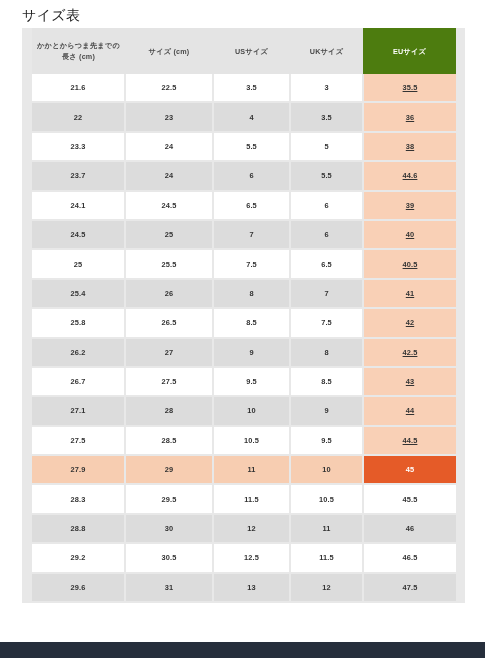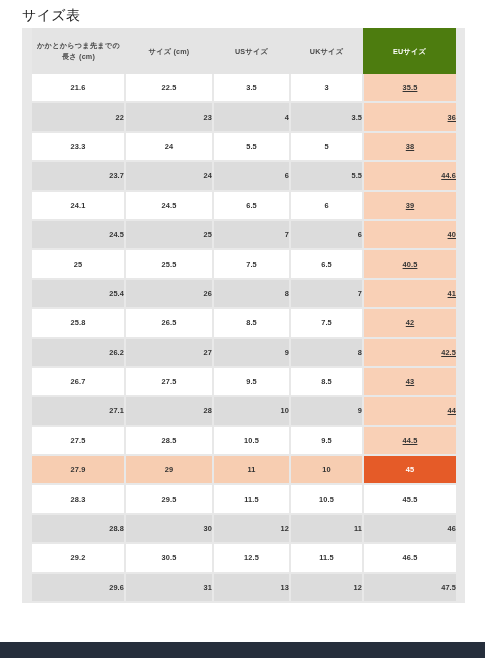--- a/index.html
+++ b/index.html
@@ -84,21 +84,21 @@
     font-weight: 700;
     color: #333333;
     border-right: 2px solid #e8e8e8;
     border-bottom: 2px solid #e8e8e8;
     padding: 0;
     letter-spacing: 0.1px;
   }
   table.size-table tbody td:last-child { border-right: 0; }
 
   tbody tr.row-white td { background: #ffffff; }
-  tbody tr.row-gray  td { background: #dcdcdc; text-align: right; }
+  tbody tr.row-gray  td { background: #dcdcdc; }
 
   
   tbody td.eu-tint { background: #f9d0b6 !important; text-decoration: underline; }
 
   
   tbody tr.row-selected td { background: #f7cdb1 !important; }
   tbody tr.row-selected td.eu-selected {
     background: #e55b28 !important;
     color: #ffffff;
   }

